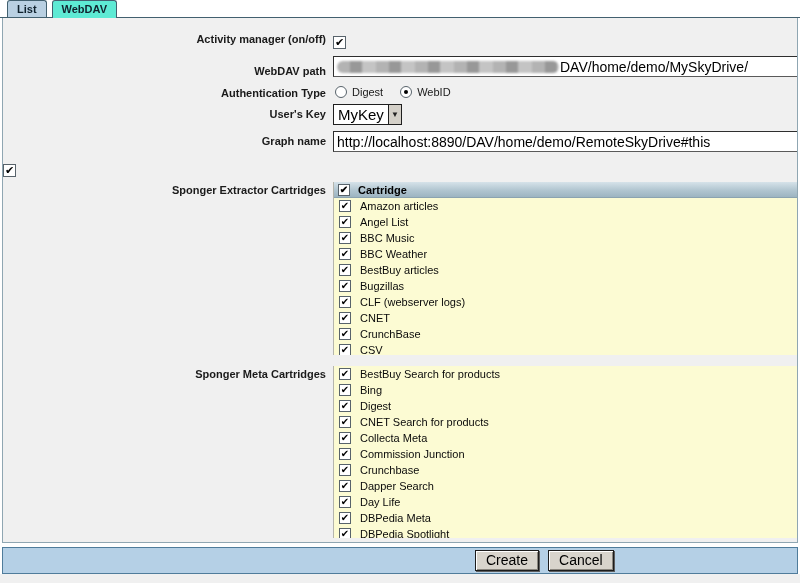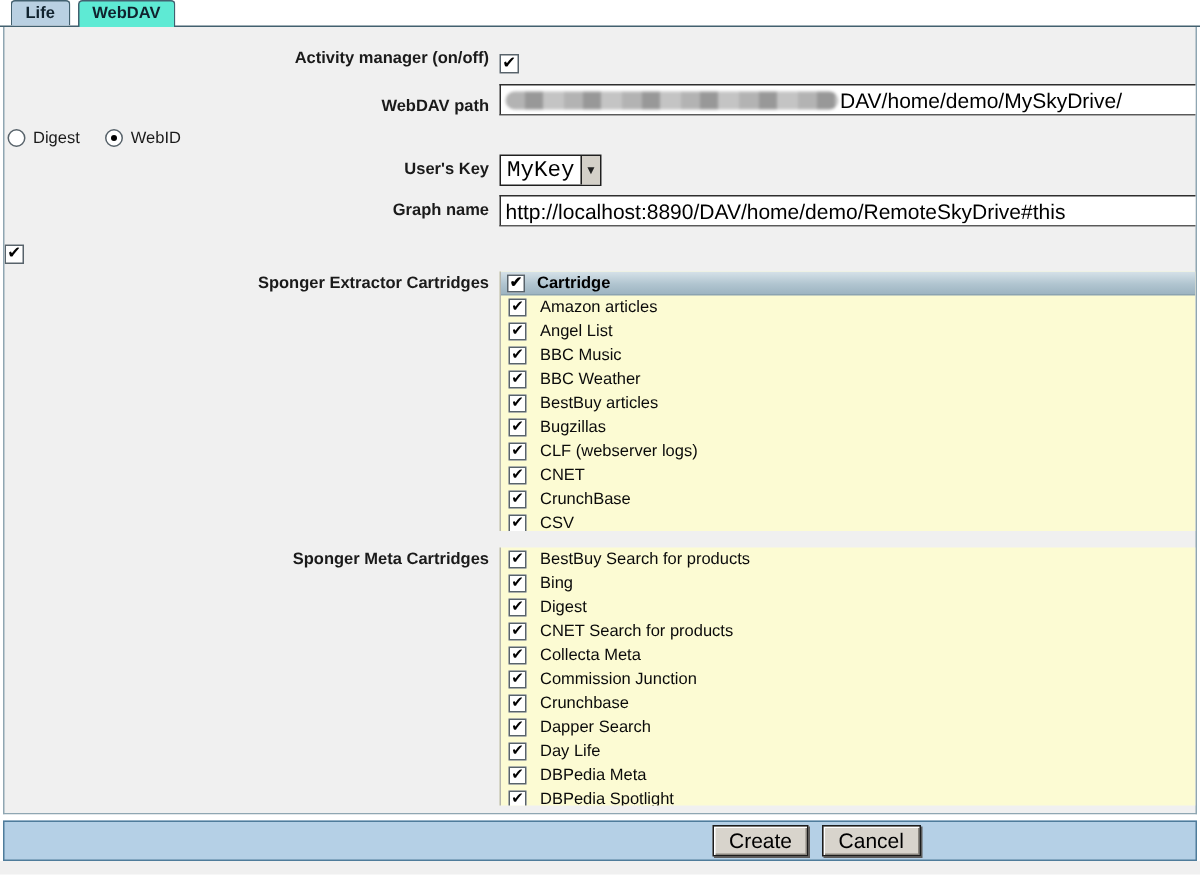--- a/index.html
+++ b/index.html
@@ -38,21 +38,21 @@
     padding:1px 3px; display:flex; align-items:center; overflow:hidden; white-space:nowrap; }
   input.textbox { display:inline-block; line-height:17px;
     font-family:"Liberation Sans", sans-serif; }
   .scribble { display:inline-block; width:222px; height:12px; border-radius:6px;
     flex:0 0 222px; margin-right:1px;
     background:repeating-linear-gradient(90deg,#b3b3b3 0 13px,#989898 13px 25px,#c4c4c4 25px 39px);
     filter:blur(1.2px); }
 
   .select { display:inline-flex; height:21px; border:1px solid #1f1f1f; background:#fff;
     align-items:stretch; }
-  .select-value { font-size:15px; color:#000; padding:0 4px; display:flex; align-items:center;font-family:Liberation Mono, monospace; }
+  .select-value { font-size:15px; color:#000; padding:0 4px; display:flex; align-items:center; }
   .select-btn { width:13px; background:#d4d0c8; border-left:1px solid #1f1f1f;
     display:flex; align-items:center; justify-content:center; font-size:8px; color:#222; }
 
   .auth-opts { display:flex; align-items:center; gap:5px; padding-top:2px;
     font-size:11px; font-weight:normal; color:#1a1a1a; }
   .auth-opts .radio { margin-left:2px; }
   .auth-opts .opt-label { margin-right:10px; }
 
   
   .cartlist { border-left:1px solid #b5b5ad; background:#fcfbd3; overflow:hidden; }
@@ -83,21 +83,21 @@
   .btn { font-family:"Liberation Sans", sans-serif; font-size:14px; color:#000;
     background:#d8d4cc; border:1px solid #1c1c1c; padding:1px 10px 2px;
     box-shadow:inset 1px 1px 0 #ffffff, inset -1px -1px 0 #8a867e, 1px 1px 0 #5c5c5c;
     cursor:pointer; }
   .bottom-strip { height:9px; background:#f0f0f0; }
 </style>
 </head>
 <body>
 
 <div class="tabstrip">
-  <div class="tab inactive">Life</div>
+  <div class="tab inactive">List</div>
   <div class="tab active">WebDAV</div>
 </div>
 
 <div class="panel">
 
   <div class="form-row r-activity">
     <div class="label-col">Activity manager (on/off)</div>
     <div class="ctl-col" style="padding-top:2px;">
       <span class="cb">
           <span class="tick">✔</span>
@@ -109,20 +109,21 @@
     <div class="label-col" style="padding-top:4px;">WebDAV path</div>
     <div class="ctl-col">
       <div class="textbox">
         <span class="scribble"></span>
         <span>DAV/home/demo/MySkyDrive/</span>
       </div>
     </div>
   </div>
 
   <div class="form-row r-auth">
+    <div class="label-col">Authentication Type</div>
     <div class="ctl-col auth-opts">
       <span class="radio"></span>
       <span class="opt-label">Digest</span>
       <span class="radio selected"></span>
       <span class="opt-label">WebID</span>
     </div>
   </div>
 
   <div class="form-row r-userkey">
     <div class="label-col" style="padding-top:4px;">User's Key</div>

